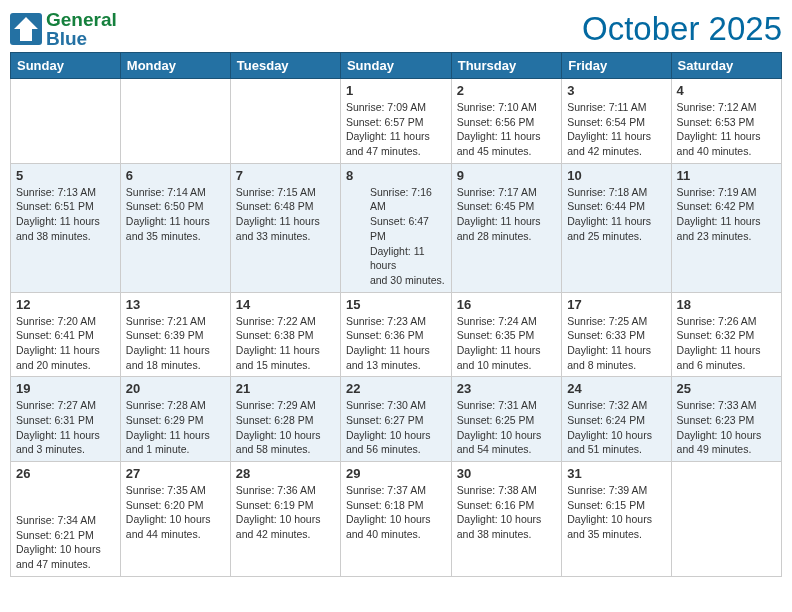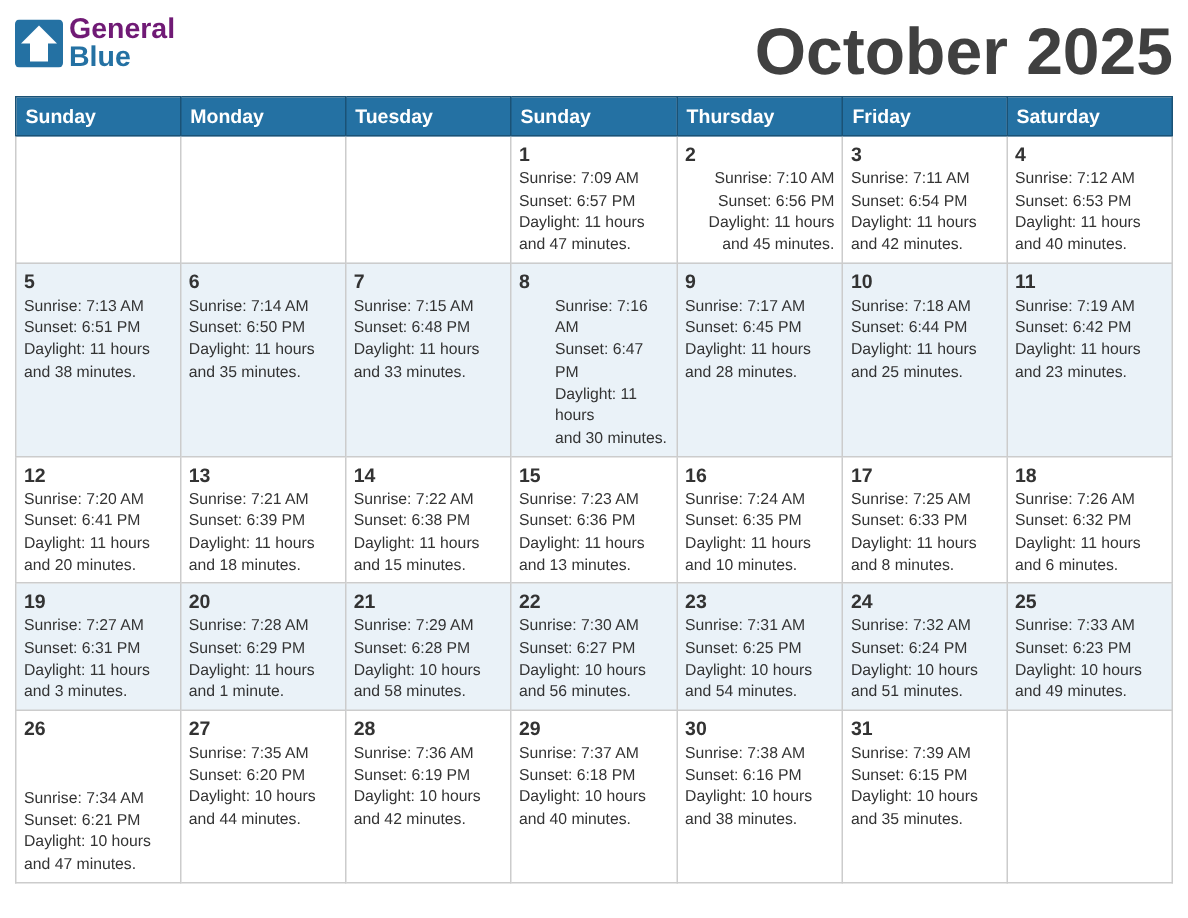--- a/index.html
+++ b/index.html
@@ -13,23 +13,23 @@
     .header {
       display: flex;
       justify-content: space-between;
       align-items: flex-start;
       margin-bottom: 4px;
     }
     .title-section {
       text-align: right;
     }
     .month-title {
-      font-size: 44px;
-      font-weight: bold;
-      color: #404040;
+      font-size: 33px;
+      font-weight: normal;
+      color: #0369a1;
     }
     .location-title {
       font-size: 15px;
       color: #555;
     }
     .calendar {
       width: 100%;
       border-collapse: collapse;
       border: 1px solid #ccc;
     }
@@ -73,21 +73,21 @@
       gap: 4px;
     }
     .logo-text {
       display: flex;
       flex-direction: column;
       line-height: 1;
     }
     .logo-gen {
       font-size: 19px;
       font-weight: bold;
-      color: #701a75;
+      color: #15803d;
     }
     .logo-blu {
       font-size: 19px;
       font-weight: bold;
       color: #2471a3;
     }
   </style>
 </head>
 <body>
 
@@ -126,21 +126,21 @@
         <td class="empty-cell"></td>
         <td>
           <div class="day-number">1</div>
           <div class="day-info" style="white-space: pre-line;">Sunrise: 7:09 AM
 Sunset: 6:57 PM
 Daylight: 11 hours
 and 47 minutes.</div>
         </td>
         <td>
           <div class="day-number">2</div>
-          <div class="day-info" style="white-space: pre-line; text-align: right;">Sunrise: 7:10 AM
+          <div class="day-info" style="white-space: pre-line;">Sunrise: 7:10 AM
 Sunset: 6:56 PM
 Daylight: 11 hours
 and 45 minutes.</div>
         </td>
         <td>
           <div class="day-number">3</div>
           <div class="day-info" style="white-space: pre-line;">Sunrise: 7:11 AM
 Sunset: 6:54 PM
 Daylight: 11 hours
 and 42 minutes.</div>

